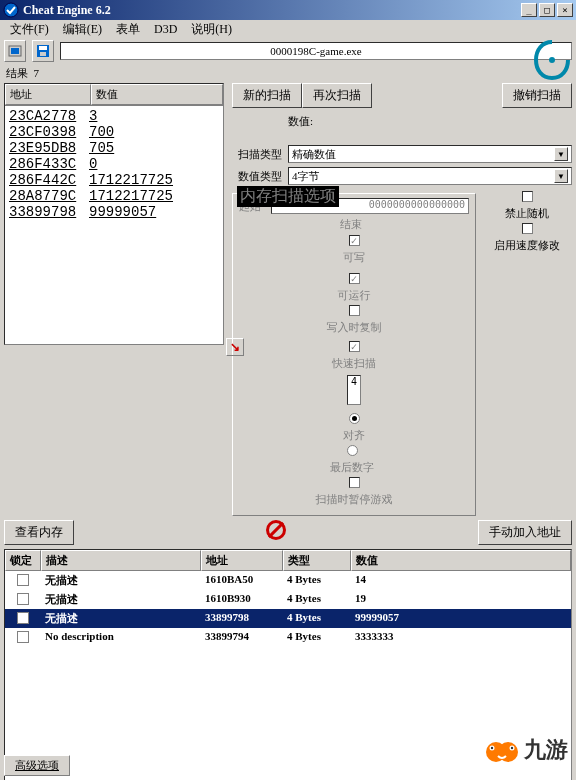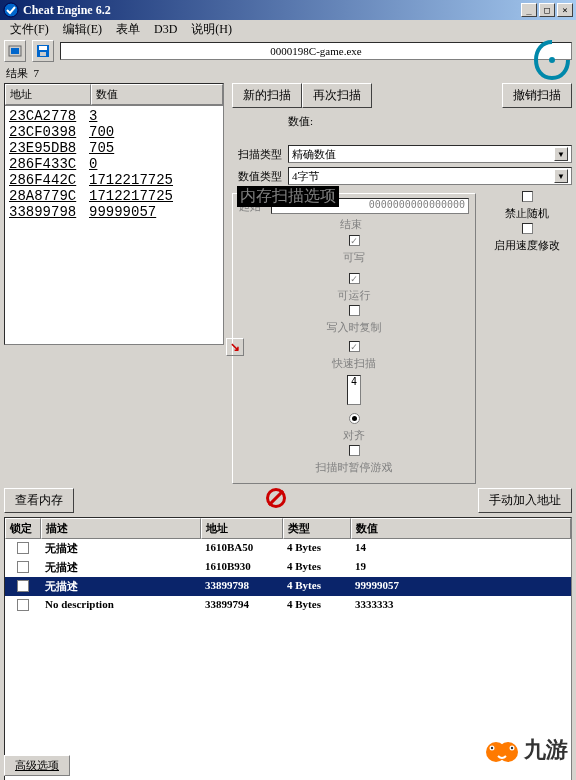--- a/index.html
+++ b/index.html
@@ -203,20 +203,24 @@
           <span>写入时复制</span>
         </div>
         <div class="chk-row" style="margin-top:6px">
           <span class="chk">✓</span>
           <span>快速扫描</span>
           <div class="range-input" style="flex:0 0 30px;text-align:left;color:#000">4</div>
           <span style="width:6px"></span>
           <span class="radio on"></span>
           <span>对齐</span>
         </div>
+        <div class="chk-row" style="justify-content:flex-end;padding-right:4px">
+          <span class="radio"></span>
+          <span>最后数字</span>
+        </div>
         <div class="chk-row">
           <span class="chk"></span>
           <span>扫描时暂停游戏</span>
         </div>
       </div>
       <div class="mem-right">
         <div class="chk-row" style="color:#000">
           <span class="chk"></span>
           <span>禁止随机</span>
         </div>

